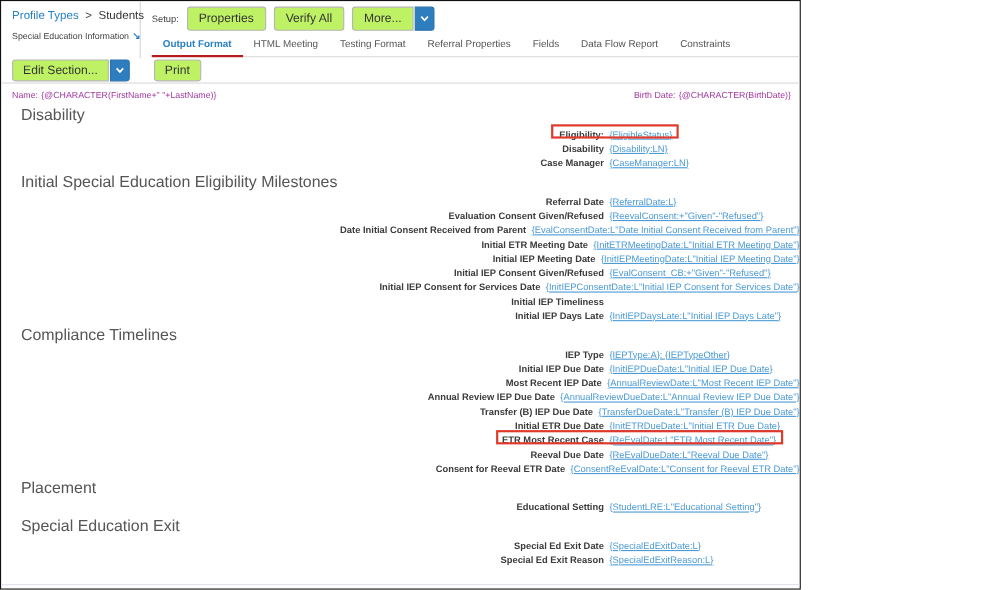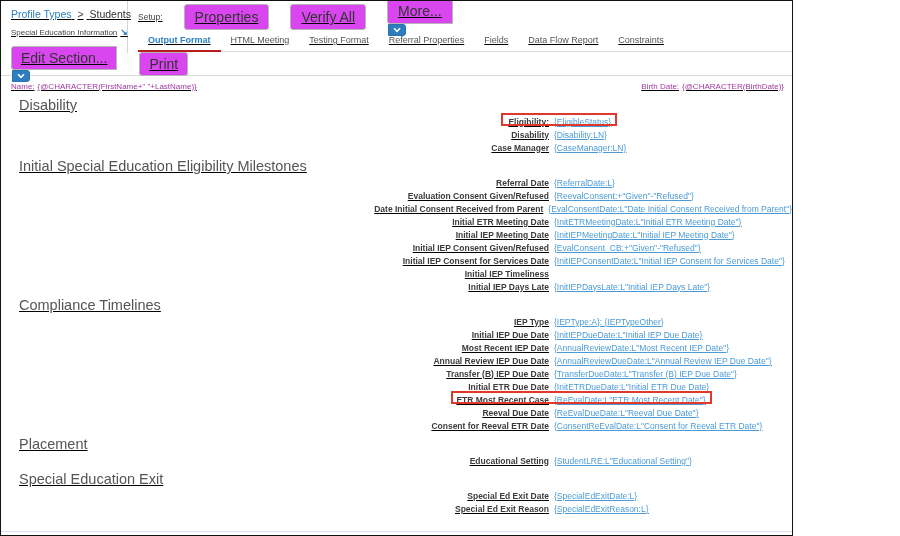--- a/index.html
+++ b/index.html
@@ -1,33 +1,33 @@
 <!DOCTYPE html>
 <html><head>
 <meta charset="utf-8">
 <style>
   * { box-sizing: border-box; }
   body { margin: 0; font-family: "Liberation Sans", sans-serif; background: #fff; }
-  .page { position: relative; width: 793px; height: 536px; border: 1px solid #111; overflow: hidden; background: #fff; text-decoration: underline; }
+  .page { position: relative; width: 728px; height: 536px; border: 1px solid #111; overflow: hidden; background: #fff; }
 
   
   .topbar { display: flex; height: 52px; }
   .topbar-left { width: 127px; padding: 7px 4px 0 10px; border-right: 1px solid #d5d5d5; }
   .breadcrumb { font-size: 10.5px; white-space: nowrap; }
   .breadcrumb .bc-link { color: #2980c4; cursor: pointer; }
   .breadcrumb .bc-sep { color: #444; margin: 0 3px; }
   .breadcrumb .bc-cur { color: #333; }
   .subnav { margin-top: 7px; font-size: 8px; color: #444; cursor: pointer; white-space: nowrap; }
   .subnav .arr { color: #2e7dbe; font-weight: bold; font-size: 9px; margin-left: 3px; }
   .topbar-right { flex: 1; padding: 4px 0 0 10px; }
-  .toolbar { display: flex; align-items: center; gap: 21px; height: 24px; }
+  .toolbar { display: flex; align-items: center; gap: 7px; height: 24px; }
   .setup-label { font-size: 8.5px; color: #444; }
-  .btn { border: 1px solid #b5b5b5; border-radius: 3px; background: #d946ef; color: #333;
-         font-size: 14px; padding: 4px 10px; font-family: inherit; cursor: pointer; }
-  .split { display: inline-flex; flex-direction: column; }
+  .btn { border: 1px solid #b5b5b5; border-radius: 3px; background: #bef264; color: #333;
+         font-size: 11px; padding: 4px 10px; font-family: inherit; cursor: pointer; }
+  .split { display: inline-flex; }
   .split .btn { border-radius: 3px 0 0 3px; }
   .chev { width: 18px; margin-left: 1px; background: #2e7dbe; border: 1px solid #2a72ae;
           border-radius: 0 3px 3px 0; display: flex; align-items: center; justify-content: center; cursor: pointer; }
   .tabs { display: flex; margin-top: 2px; border-bottom: 1px solid #dcdcdc; }
   .tab { padding: 4px 10px 5px; font-size: 9px; color: #555; cursor: pointer; white-space: nowrap; }
   .tab.active { color: #2980c4; font-weight: bold; border-bottom: 2px solid #b91c1c; margin-bottom: -1px; }
 
   
   .section-bar { height: 23px; display: flex; align-items: center; gap: 22px; padding-left: 10px;
                  border-bottom: 1px solid #d9d9d9; }

